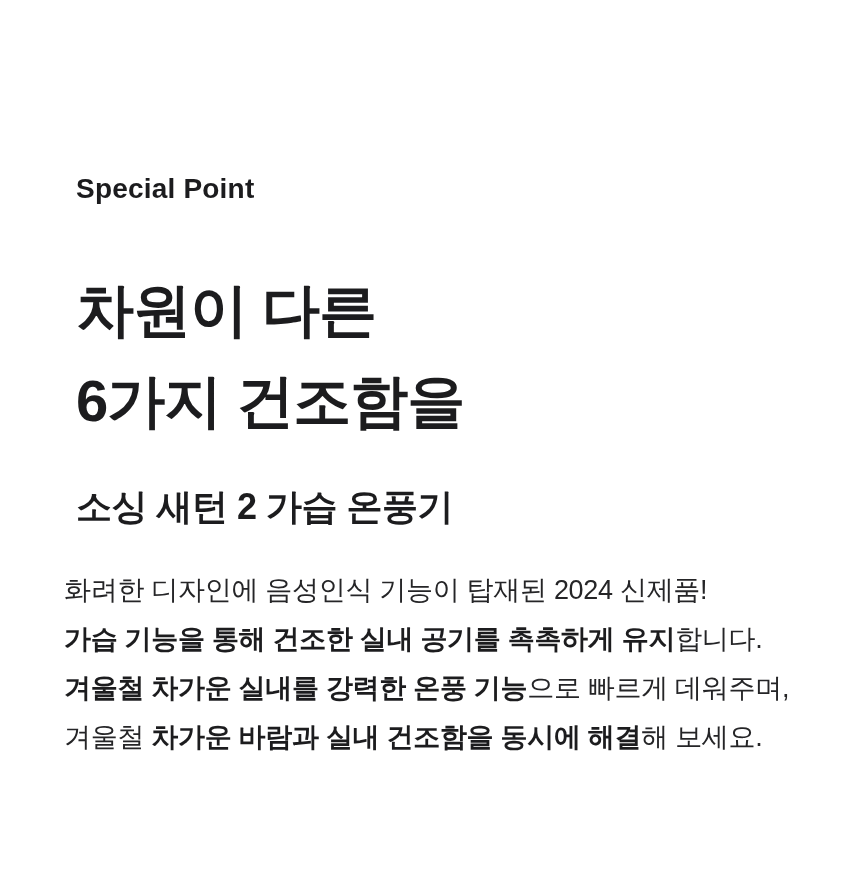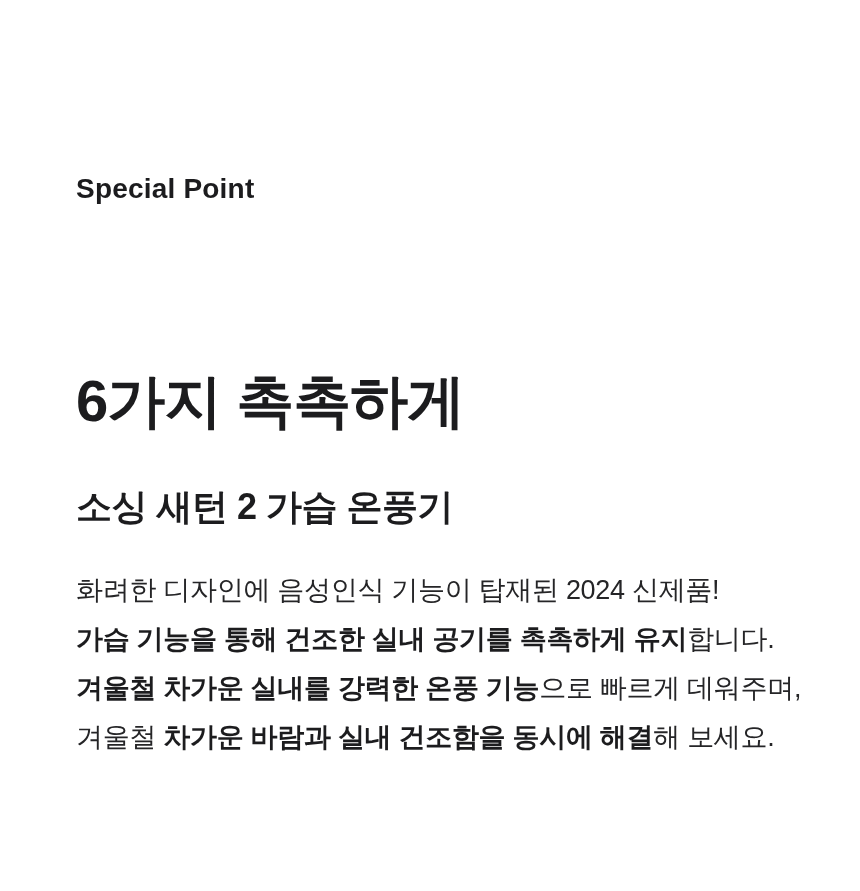--- a/index.html
+++ b/index.html
@@ -42,21 +42,21 @@
     top: 486px;
     margin: 0;
     font-size: 36px;
     line-height: 42px;
     font-weight: 700;
     letter-spacing: -0.5px;
     white-space: nowrap;
   }
   .description {
     position: absolute;
-    left: 76px;
+    left: 64px;
     top: 566px;
     font-size: 27px;
     line-height: 49px;
     font-weight: 400;
     letter-spacing: -0.3px;
     color: var(--body-color, #252527);
   }
   .description-line {
     white-space: nowrap;
   }
@@ -66,21 +66,21 @@
     color: var(--heading-color, #1c1c1e);
   }
 </style>
 </head>
 <body>
 
 <div class="canvas">
 
   <div class="eyebrow">Special Point</div>
 
-  <h1 class="heading"><br><span>6가지 촉촉하게</span></h1>
+  <h1 class="heading"><span>차원이 다른</span><br><span>6가지 건조함을</span></h1>
 
   <h2 class="subheading">소싱 새턴 2 가습 온풍기</h2>
 
   <div class="description">
       <div class="description-line"><span class="seg">화려한 디자인에 음성인식 기능이 탑재된 2024 신제품!</span></div>
       <div class="description-line"><span class="seg bold">가습 기능을 통해 건조한 실내 공기를 촉촉하게 유지</span><span class="seg">합니다.</span></div>
       <div class="description-line"><span class="seg bold">겨울철 차가운 실내를 강력한 온풍 기능</span><span class="seg">으로 빠르게 데워주며,</span></div>
       <div class="description-line"><span class="seg">겨울철 </span><span class="seg bold">차가운 바람과 실내 건조함을 동시에 해결</span><span class="seg">해 보세요.</span></div>
     </div>
 

